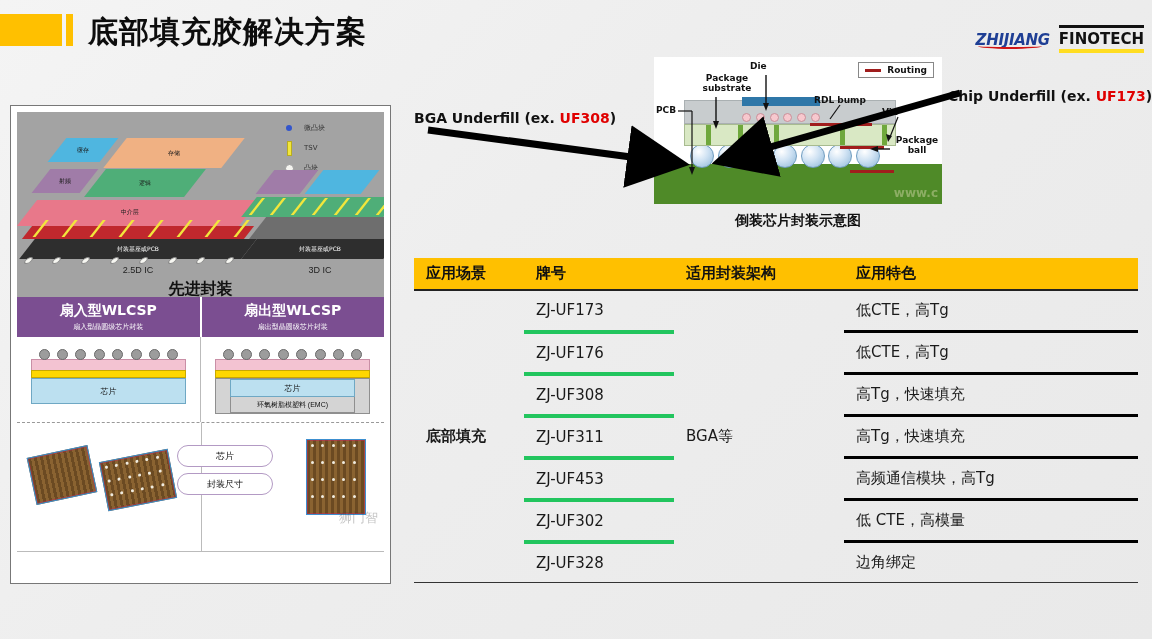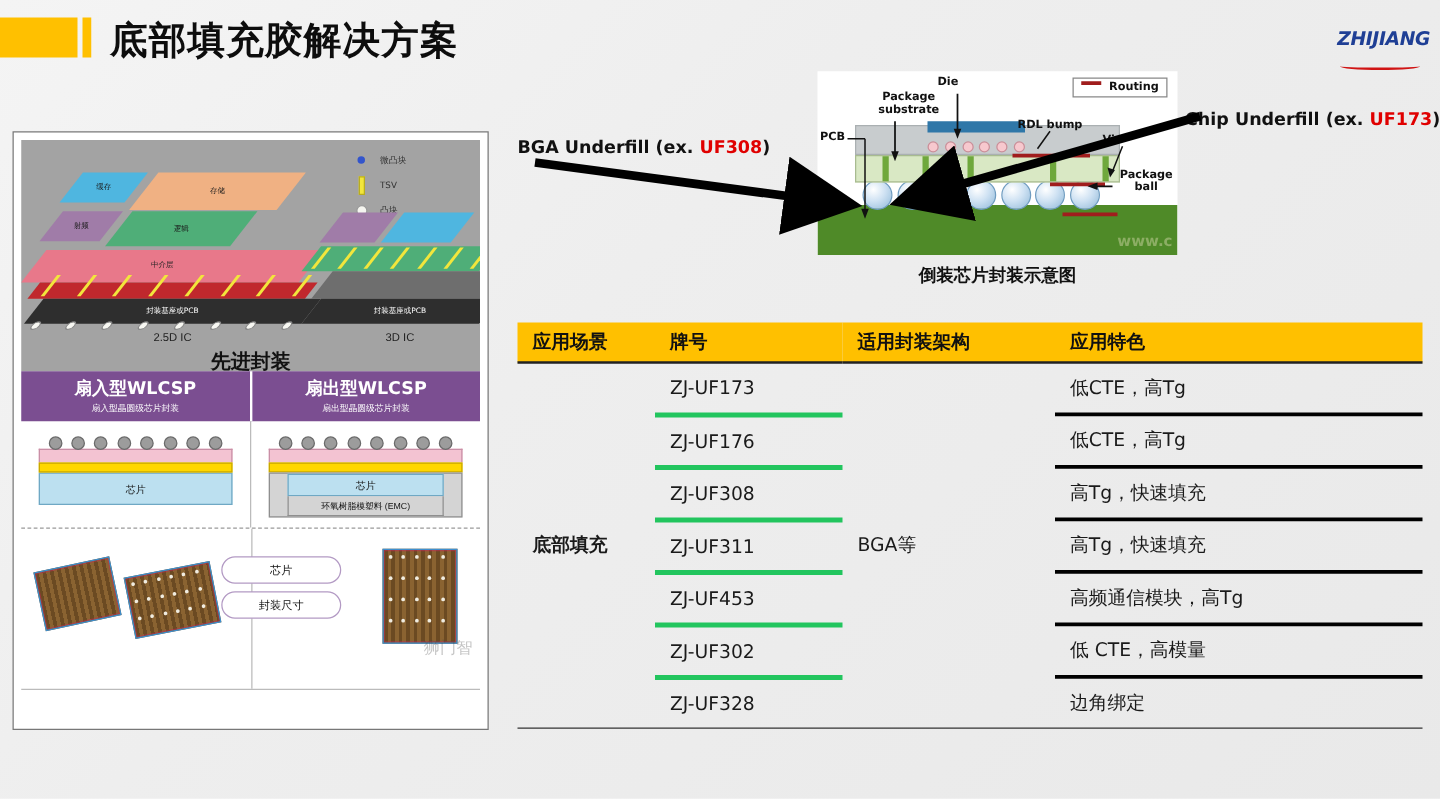--- a/index.html
+++ b/index.html
@@ -13,21 +13,21 @@
   
   .header { position: absolute; left: 0; top: 0; width: 1152px; height: 66px; }
   .accent-block { position: absolute; left: 0; top: 14px; width: 62px; height: 32px; background: #FFC000; }
   .accent-stripe { position: absolute; left: 66px; top: 14px; width: 7px; height: 32px; background: #FFC000; }
   .page-title {
     position: absolute; left: 88px; top: 12px;
     font-size: 30px; font-weight: bold; color: #0d0d0d; letter-spacing: 1px;
     font-family: "DejaVu Sans", "Liberation Sans", sans-serif;
   }
   .logo { position: absolute; right: 8px; top: 22px; display: flex; align-items: center; gap: 9px; }
-  .logo-zhijiang { position: relative; padding-bottom: 16px; }
+  .logo-zhijiang { position: relative; padding-bottom: 0; }
   .logo-zhijiang .lz-text {
     font-size: 15px; font-weight: bold; color: #1F3F95; letter-spacing: -0.3px;
     font-family: "DejaVu Sans", sans-serif; font-style: italic;
   }
   .logo-zhijiang .lz-swoosh {
     position: absolute; left: 2px; bottom: 0px; width: 64px; height: 6px;
     border-bottom: 2px solid #d01414; border-radius: 0 0 50% 50%;
   }
   .logo-fino { position: relative; padding: 3px 0 4px 0; }
   .logo-fino .lf-top { height: 3px; background: #111; margin-bottom: 2px; }
@@ -185,21 +185,21 @@
   .fc-bumps { position: absolute; left: 88px; bottom: 82px; width: 78px; display: flex; justify-content: space-between; }
   .fc-bump { width: 9px; height: 9px; border-radius: 50%; background: #F7C8CE; border: 1px solid #c98f99; }
   .fc-routing { position: absolute; height: 3px; background: #A01D1D; }
   .fc-lbl {
     position: absolute; font-size: 9px; font-weight: bold; color: #111;
     font-family: "DejaVu Sans", sans-serif; line-height: 1.15; text-align: center;
   }
   .fc-legend {
     position: absolute; right: 8px; top: 5px;
     border: 1px solid #888; background: #fff;
-    padding: 2px 6px; display: flex; gap: 6px;
+    padding: 2px 6px; display: flex; align-items: center; gap: 6px;
   }
   .fc-legend .swatch { width: 16px; height: 3px; background: #A01D1D; }
   .fc-legend .txt { font-size: 9px; font-weight: bold; color: #111; font-family: "DejaVu Sans", sans-serif; }
   .fc-wm {
     position: absolute; right: 4px; bottom: 4px;
     font-size: 12px; font-weight: bold; color: rgba(150,180,110,.85);
     font-family: "DejaVu Sans", sans-serif;
   }
   .fc-caption {
     position: absolute; left: 654px; top: 212px; width: 288px;
@@ -235,20 +235,25 @@
 
 <div class="header">
   <div class="accent-block"></div>
   <div class="accent-stripe"></div>
   <div class="page-title">底部填充胶解决方案</div>
 
   <div class="logo">
     <div class="logo-zhijiang">
       <div class="lz-text">ZHIJIANG</div>
       <div class="lz-swoosh"></div>
+    </div>
+    <div class="logo-fino">
+      <div class="lf-top"></div>
+      <div class="lf-text">FINOTECH</div>
+      <div class="lf-bottom"></div>
     </div>
   </div>
 </div>
 
 <div class="left-panel">
  <div class="lp-inner">
 
   <div class="adv-pkg">
 
     <div class="adv-legend">

